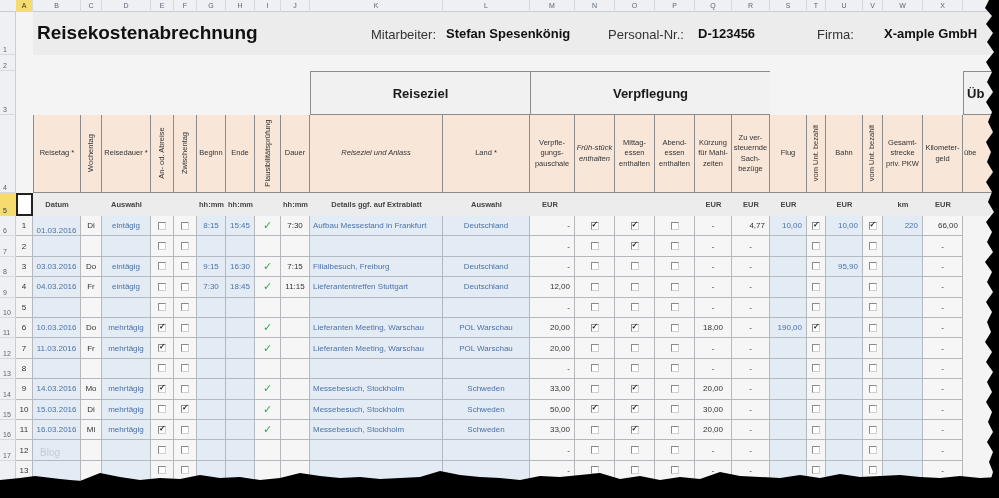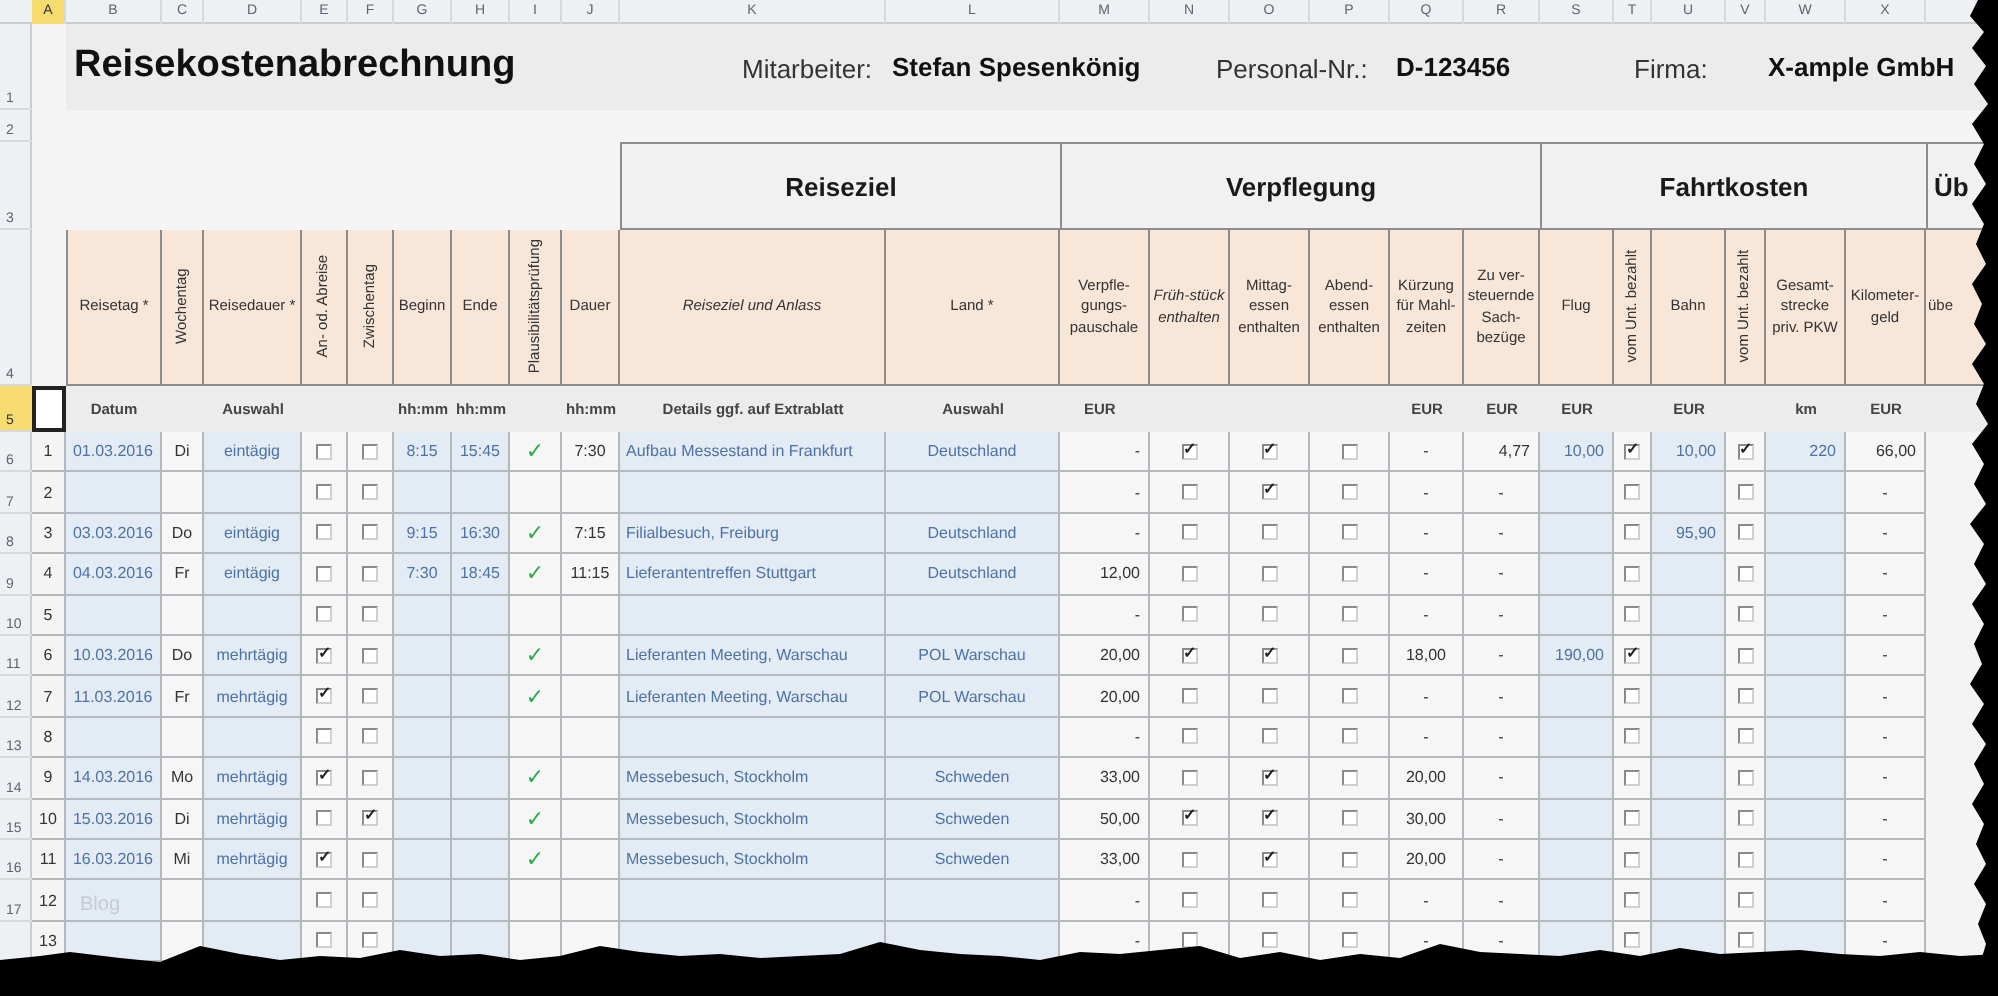--- a/index.html
+++ b/index.html
@@ -108,21 +108,20 @@
   <div class="title">Reisekostenabrechnung</div>
   <div class="lbl" style="left:371px">Mitarbeiter:</div>
   <div class="val" style="left:446px">Stefan Spesenkönig</div>
   <div class="lbl" style="left:608px">Personal-Nr.:</div>
   <div class="val" style="left:698px">D-123456</div>
   <div class="lbl" style="left:817px">Firma:</div>
   <div class="val" style="left:884px">X-ample GmbH</div>
 
   <div class="sec" style="left:310px;width:220px">Reiseziel</div>
   <div class="sec" style="left:530px;width:240px">Verpflegung</div>
-  <div class="sec" style="left:770px;width:193px">Fahrtkosten</div>
   <div class="sec" style="left:963px;width:36px;justify-content:flex-start;padding-left:3px">Üb</div>
 
   <div id="hdrrow">
       <div class="hc" style="left: 33px; width: 48px; border-left: 1px solid rgb(140, 140, 140);">
         <span>Reisetag *</span>
       </div>
       <div class="hc vert" style="left: 81px; width: 21px;">
         <span>Wochentag</span>
       </div>
       <div class="hc" style="left: 102px; width: 49px;">
@@ -209,21 +208,21 @@
       <div class="uc" style="left: 770px; width: 37px;">EUR</div>
       <div class="uc" style="left: 826px; width: 37px;">EUR</div>
       <div class="uc" style="left: 883px; width: 40px;">km</div>
       <div class="uc" style="left: 923px; width: 40px;">EUR</div>
     </div>
 
   <div id="grid">
       <div class="cell calc ctr" style="left: 16px; top: 216px; width: 17px; background: rgb(244, 244, 244);">
         <span>1</span>
       </div>
-      <div class="cell in ctr" style="left: 33px; top: 216px; width: 48px;">
+      <div class="cell in ctr" style="left: 33px; top: 216px; width: 48px; align-items: flex-end;">
         <span>01.03.2016</span>
       </div>
       <div class="cell calc ctr" style="left: 81px; top: 216px; width: 21px; color: rgb(51, 51, 51);">
         <span>Di</span>
       </div>
       <div class="cell in ctr" style="left: 102px; top: 216px; width: 49px;">
         <span>eintägig</span>
       </div>
       <div class="cell calc ctr" style="left: 151px; top: 216px; width: 23px;">
         <span class="cb"></span>

